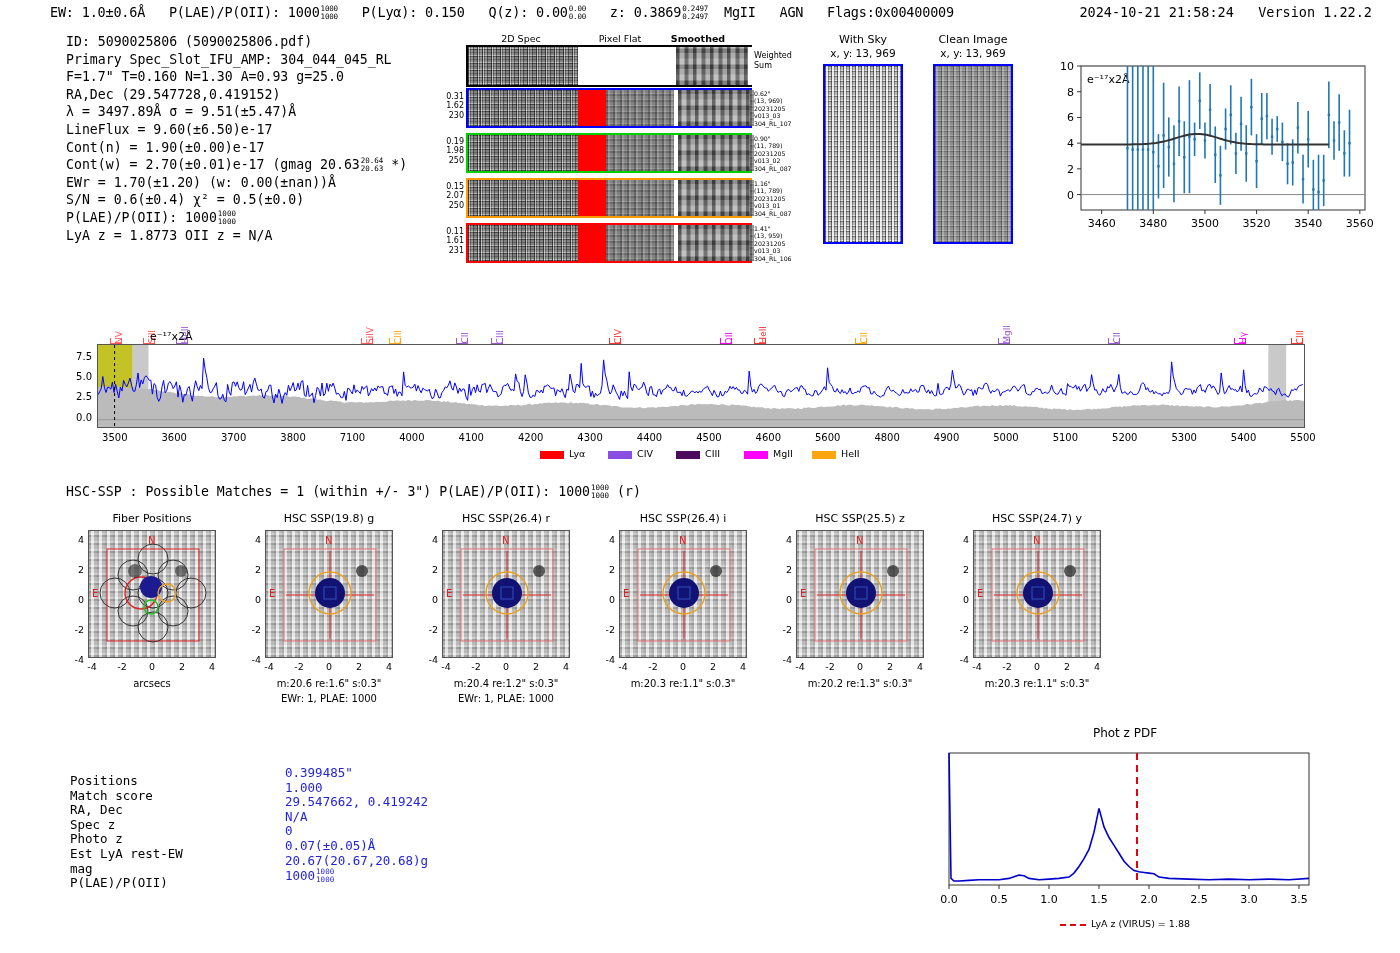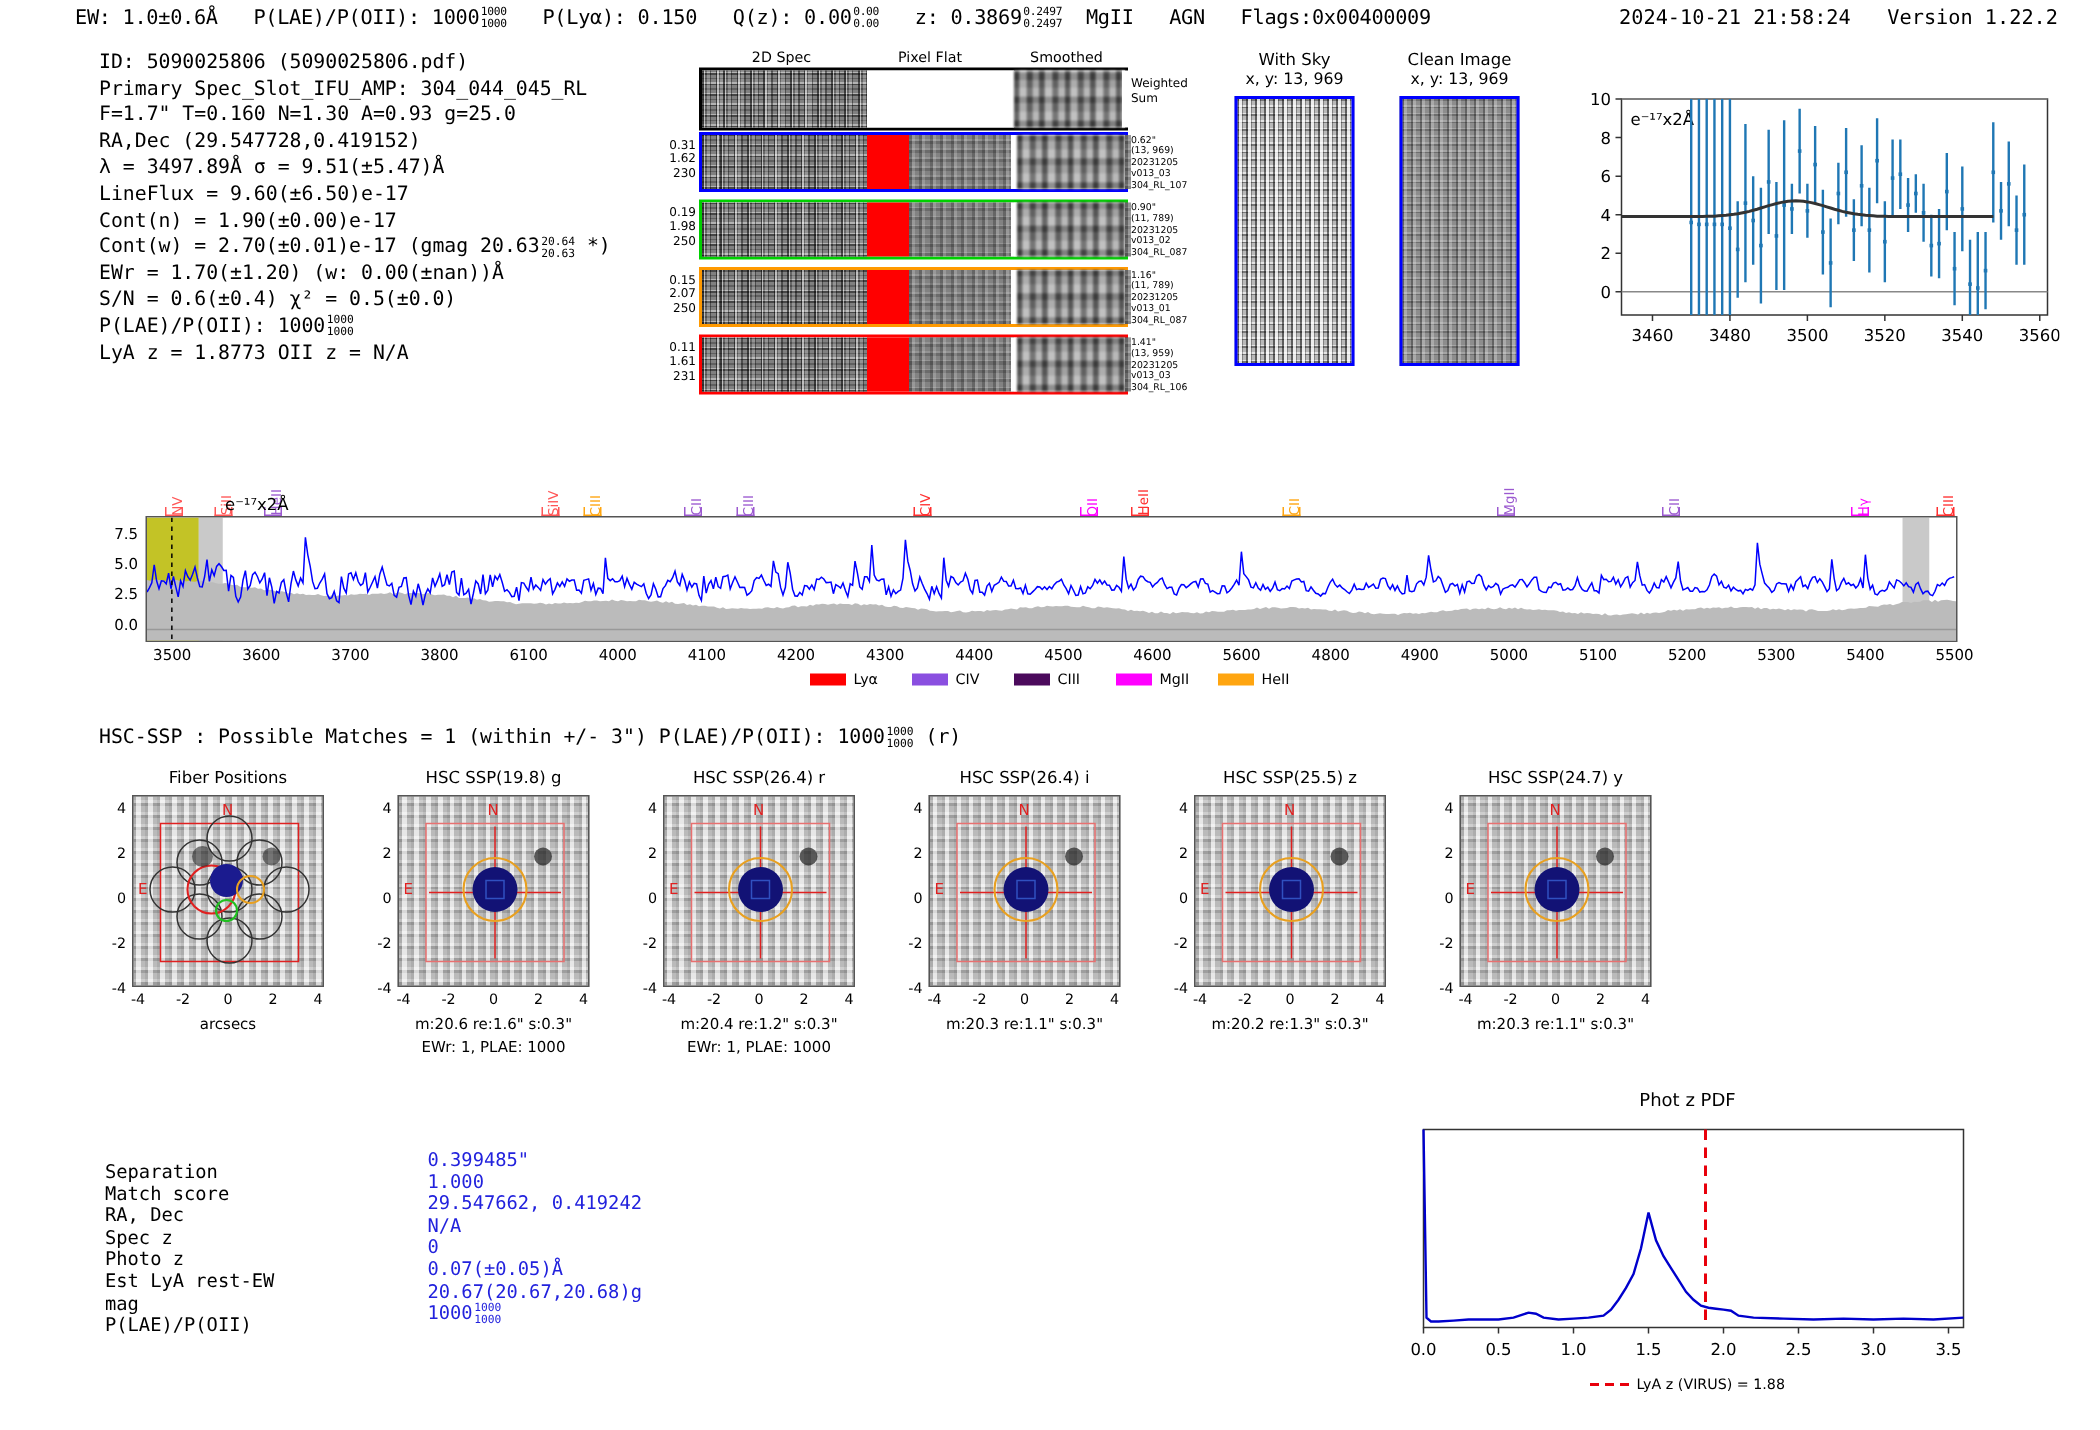--- a/index.html
+++ b/index.html
@@ -173,21 +173,21 @@
   <div>S/N = 0.6(±0.4)   χ² = 0.5(±0.0)</div>
   <div>
     <span>P(LAE)/P(OII): 1000</span><span class="frac"><span>1000</span><br><span>1000</span></span>
   </div>
   <div>LyA z = 1.8773  OII z = N/A</div>
 </div>
 
 <div id="spec2d">
   <div class="panel-title" style="left:36px; top:0; width:110px;">2D Spec</div>
   <div class="panel-title" style="left:140px; top:0; width:100px;">Pixel Flat</div>
-  <div class="panel-title" style="left:236px; top:0; width:90px;">Smoothed</div>
+  <div class="panel-title" style="left:223px; top:0; width:90px;font-weight:bold;">Smoothed</div>
 
   <div class="imgrow" style="top:12px; height:42px; border:2px solid #000;">
     <div class="cell noise-a" style="left:0; width:14px;"></div>
     <div class="cell noise-a" style="left:14px; width:96px;"></div>
     <div class="cell" style="left:110px; width:98px; background:#ffffff;"></div>
     <div class="cell noise-smooth" style="left:208px; width:74px;"></div>
     <div class="cell" style="left:280px; width:6px; background:#fff;"></div>
   </div>
   <div class="rowinfo" style="top:18px; font-size:8px; line-height:10px;">
     <div>Weighted</div>
@@ -460,21 +460,21 @@
         <path d="M0.0 49.7 L1.6 46.9 L3.2 43.6 L4.8 31.5 L6.4 42.2 L8.0 47.5 L9.6 42.2 L11.2 42.4 L12.8 44.2 L14.4 37.1 L16.0 47.5 L17.6 39.3 L19.2 46.2 L20.8 52.9 L22.4 42.2 L24.0 46.0 L25.6 35.4 L27.2 39.5 L28.8 41.8 L30.4 37.9 L32.0 33.1 L33.6 40.3 L35.2 46.1 L36.8 46.3 L38.4 39.5 L40.0 28.0 L41.6 42.6 L43.2 34.9 L44.8 38.8 L46.4 32.6 L48.0 30.8 L49.6 32.7 L51.2 35.3 L52.8 35.2 L54.4 49.1 L56.0 38.6 L57.6 40.0 L59.2 52.5 L60.8 56.3 L62.4 53.0 L64.0 41.8 L65.6 35.4 L67.2 47.8 L68.8 45.3 L70.4 38.1 L72.0 36.5 L73.6 39.3 L75.2 43.6 L76.8 41.0 L78.4 36.8 L80.0 52.1 L81.6 40.2 L83.2 46.4 L84.8 57.2 L86.4 49.3 L88.0 50.3 L89.6 43.3 L91.2 41.5 L92.8 50.2 L94.4 56.2 L96.0 44.1 L97.6 35.7 L99.2 41.6 L100.8 45.6 L102.4 40.4 L104.0 43.6 L105.6 13.2 L107.2 24.9 L108.8 32.6 L110.4 42.6 L112.0 47.5 L113.6 47.2 L115.2 43.7 L116.8 41.1 L118.4 37.6 L120.0 50.8 L121.6 54.1 L123.2 53.4 L124.8 49.3 L126.4 55.5 L128.0 56.7 L129.6 39.4 L131.2 47.1 L132.8 50.3 L134.4 37.6 L136.0 36.9 L137.6 41.3 L139.2 36.8 L140.8 42.7 L142.4 45.2 L144.0 44.0 L145.6 36.7 L147.2 49.6 L148.8 46.5 L150.4 43.0 L152.0 39.4 L153.6 47.1 L155.2 37.8 L156.8 33.1 L158.4 39.1 L160.0 44.9 L161.6 45.6 L163.2 43.9 L164.8 51.9 L166.4 53.1 L168.0 46.6 L169.6 46.0 L171.2 40.3 L172.8 40.1 L174.4 51.8 L176.0 58.0 L177.6 49.1 L179.2 52.6 L180.8 44.2 L182.4 50.0 L184.0 58.4 L185.6 51.2 L187.2 47.6 L188.8 50.3 L190.4 40.3 L192.0 45.8 L193.6 42.1 L195.2 37.6 L196.8 45.9 L198.4 44.8 L200.0 38.1 L201.6 44.7 L203.2 36.4 L204.8 35.7 L206.4 50.0 L208.0 51.7 L209.6 40.4 L211.2 51.5 L212.8 50.4 L214.4 47.9 L216.0 57.7 L217.6 50.5 L219.2 42.3 L220.8 44.3 L222.4 51.0 L224.0 38.0 L225.6 50.8 L227.2 48.5 L228.8 38.2 L230.4 46.3 L232.0 39.1 L233.6 41.5 L235.2 38.1 L236.8 43.2 L238.4 49.2 L240.0 48.1 L241.6 49.9 L243.2 52.8 L244.8 52.5 L246.4 46.4 L248.0 55.4 L249.6 43.4 L251.2 43.7 L252.8 46.5 L254.4 48.9 L256.0 39.8 L257.6 47.6 L259.2 45.0 L260.8 46.6 L262.4 48.6 L264.0 41.4 L265.6 44.4 L267.2 42.2 L268.8 40.8 L270.4 50.9 L272.0 47.9 L273.6 43.6 L275.2 46.0 L276.8 42.9 L278.4 45.9 L280.0 40.9 L281.6 42.5 L283.2 41.7 L284.8 41.7 L286.4 48.5 L288.0 48.3 L289.6 50.5 L291.2 41.9 L292.8 41.4 L294.4 40.9 L296.0 48.5 L297.6 44.0 L299.2 51.3 L300.8 47.1 L302.4 47.3 L304.0 50.8 L305.6 26.9 L307.2 40.6 L308.8 42.1 L310.4 40.8 L312.0 42.8 L313.6 42.9 L315.2 42.1 L316.8 39.1 L318.4 46.1 L320.0 40.6 L321.6 44.6 L323.2 47.8 L324.8 43.2 L326.4 44.4 L328.0 45.3 L329.6 46.1 L331.2 44.2 L332.8 50.5 L334.4 54.0 L336.0 51.6 L337.6 44.1 L339.2 47.8 L340.8 52.9 L342.4 52.8 L344.0 47.4 L345.6 45.4 L347.2 41.9 L348.8 42.8 L350.4 40.1 L352.0 35.8 L353.6 42.9 L355.2 45.2 L356.8 37.9 L358.4 41.9 L360.0 48.4 L361.6 43.0 L363.2 46.5 L364.8 43.9 L366.4 44.3 L368.0 51.9 L369.6 55.3 L371.2 39.1 L372.8 50.4 L374.4 44.5 L376.0 42.0 L377.6 47.6 L379.2 39.8 L380.8 46.1 L382.4 47.2 L384.0 39.5 L385.6 39.2 L387.2 38.4 L388.8 47.6 L390.4 43.3 L392.0 39.5 L393.6 43.0 L395.2 46.6 L396.8 46.5 L398.4 46.7 L400.0 51.8 L401.6 50.6 L403.2 48.8 L404.8 42.0 L406.4 40.1 L408.0 40.6 L409.6 38.4 L411.2 42.0 L412.8 45.3 L414.4 44.5 L416.0 45.9 L417.6 28.9 L419.2 36.4 L420.8 37.4 L422.4 46.6 L424.0 51.6 L425.6 46.5 L427.2 29.8 L428.8 37.1 L430.4 47.8 L432.0 52.3 L433.6 52.4 L435.2 49.9 L436.8 51.6 L438.4 45.4 L440.0 45.7 L441.6 47.8 L443.2 45.0 L444.8 48.1 L446.4 41.0 L448.0 41.3 L449.6 39.8 L451.2 41.0 L452.8 43.4 L454.4 43.3 L456.0 43.0 L457.6 50.8 L459.2 44.8 L460.8 45.7 L462.4 47.1 L464.0 43.7 L465.6 48.6 L467.2 52.7 L468.8 44.2 L470.4 45.2 L472.0 29.1 L473.6 36.9 L475.2 46.3 L476.8 47.8 L478.4 39.5 L480.0 39.5 L481.6 42.7 L483.2 18.4 L484.8 38.4 L486.4 41.6 L488.0 42.3 L489.6 41.1 L491.2 41.0 L492.8 51.6 L494.4 46.2 L496.0 52.5 L497.6 48.3 L499.2 50.8 L500.8 49.3 L502.4 48.4 L504.0 40.5 L505.6 14.9 L507.2 29.1 L508.8 35.3 L510.4 44.2 L512.0 49.0 L513.6 46.9 L515.2 39.8 L516.8 44.0 L518.4 47.7 L520.0 50.7 L521.6 54.4 L523.2 45.9 L524.8 50.8 L526.4 46.2 L528.0 50.6 L529.6 53.7 L531.2 26.8 L532.8 41.8 L534.4 45.8 L536.0 39.3 L537.6 40.2 L539.2 43.4 L540.8 45.0 L542.4 43.0 L544.0 42.2 L545.6 37.2 L547.2 41.1 L548.8 48.1 L550.4 50.6 L552.0 42.0 L553.6 41.7 L555.2 49.8 L556.8 49.8 L558.4 51.7 L560.0 45.7 L561.6 43.9 L563.2 49.3 L564.8 45.2 L566.4 44.3 L568.0 43.2 L569.6 39.7 L571.2 42.5 L572.8 42.6 L574.4 45.7 L576.0 45.7 L577.6 41.8 L579.2 47.3 L580.8 47.5 L582.4 47.0 L584.0 50.7 L585.6 45.1 L587.2 50.9 L588.8 51.2 L590.4 49.6 L592.0 48.0 L593.6 46.1 L595.2 46.3 L596.8 48.0 L598.4 46.2 L600.0 48.0 L601.6 46.0 L603.2 47.5 L604.8 44.8 L606.4 43.1 L608.0 42.5 L609.6 41.2 L611.2 45.0 L612.8 47.4 L614.4 50.8 L616.0 45.3 L617.6 48.5 L619.2 52.0 L620.8 51.7 L622.4 46.0 L624.0 50.9 L625.6 50.3 L627.2 46.2 L628.8 47.5 L630.4 45.3 L632.0 41.3 L633.6 43.8 L635.2 41.6 L636.8 44.4 L638.4 42.4 L640.0 45.0 L641.6 45.1 L643.2 48.4 L644.8 48.3 L646.4 45.2 L648.0 46.5 L649.6 49.2 L651.2 26.1 L652.8 41.1 L654.4 47.1 L656.0 44.4 L657.6 48.4 L659.2 46.4 L660.8 41.3 L662.4 39.1 L664.0 39.4 L665.6 41.8 L667.2 42.8 L668.8 43.2 L670.4 46.3 L672.0 44.4 L673.6 43.3 L675.2 41.2 L676.8 40.4 L678.4 44.6 L680.0 47.4 L681.6 46.5 L683.2 46.5 L684.8 50.9 L686.4 51.7 L688.0 47.3 L689.6 44.7 L691.2 44.8 L692.8 46.8 L694.4 45.6 L696.0 44.1 L697.6 42.9 L699.2 42.6 L700.8 46.4 L702.4 41.0 L704.0 40.8 L705.6 43.9 L707.2 44.4 L708.8 49.8 L710.4 48.8 L712.0 49.7 L713.6 50.8 L715.2 50.7 L716.8 45.6 L718.4 45.7 L720.0 50.2 L721.6 49.0 L723.2 47.0 L724.8 44.6 L726.4 41.7 L728.0 45.2 L729.6 22.8 L731.2 37.4 L732.8 39.4 L734.4 41.6 L736.0 46.4 L737.6 46.9 L739.2 43.5 L740.8 47.1 L742.4 48.5 L744.0 44.7 L745.6 47.9 L747.2 46.5 L748.8 49.2 L750.4 47.1 L752.0 43.0 L753.6 48.2 L755.2 48.8 L756.8 47.4 L758.4 47.6 L760.0 45.7 L761.6 47.4 L763.2 42.4 L764.8 41.6 L766.4 41.0 L768.0 40.8 L769.6 43.0 L771.2 42.6 L772.8 48.8 L774.4 49.1 L776.0 46.2 L777.6 48.5 L779.2 50.5 L780.8 51.0 L782.4 52.4 L784.0 50.6 L785.6 50.8 L787.2 46.7 L788.8 43.2 L790.4 41.1 L792.0 44.6 L793.6 46.3 L795.2 45.1 L796.8 47.0 L798.4 48.0 L800.0 49.5 L801.6 50.7 L803.2 48.4 L804.8 44.5 L806.4 48.1 L808.0 47.6 L809.6 48.0 L811.2 47.9 L812.8 43.8 L814.4 46.6 L816.0 45.6 L817.6 44.4 L819.2 47.2 L820.8 47.0 L822.4 41.2 L824.0 40.4 L825.6 40.7 L827.2 45.4 L828.8 47.8 L830.4 44.8 L832.0 48.6 L833.6 45.6 L835.2 49.1 L836.8 50.9 L838.4 50.6 L840.0 38.4 L841.6 48.9 L843.2 49.5 L844.8 48.9 L846.4 44.2 L848.0 42.6 L849.6 42.4 L851.2 45.0 L852.8 39.8 L854.4 25.3 L856.0 35.0 L857.6 43.0 L859.2 42.2 L860.8 39.3 L862.4 40.8 L864.0 45.4 L865.6 49.9 L867.2 48.7 L868.8 44.6 L870.4 44.0 L872.0 45.7 L873.6 44.6 L875.2 50.6 L876.8 44.8 L878.4 49.6 L880.0 42.9 L881.6 42.4 L883.2 44.0 L884.8 43.9 L886.4 39.1 L888.0 38.0 L889.6 39.5 L891.2 45.1 L892.8 48.3 L894.4 45.4 L896.0 46.8 L897.6 46.0 L899.2 43.9 L900.8 45.2 L902.4 51.1 L904.0 47.7 L905.6 46.9 L907.2 46.5 L908.8 45.3 L910.4 44.9 L912.0 46.4 L913.6 44.0 L915.2 41.4 L916.8 41.3 L918.4 43.5 L920.0 46.2 L921.6 44.1 L923.2 41.6 L924.8 39.9 L926.4 39.8 L928.0 48.0 L929.6 49.3 L931.2 49.9 L932.8 50.0 L934.4 46.4 L936.0 46.7 L937.6 43.7 L939.2 43.2 L940.8 44.7 L942.4 44.2 L944.0 48.5 L945.6 48.2 L947.2 47.0 L948.8 48.3 L950.4 48.0 L952.0 45.4 L953.6 40.1 L955.2 45.3 L956.8 47.9 L958.4 49.0 L960.0 49.2 L961.6 46.2 L963.2 43.5 L964.8 48.8 L966.4 48.9 L968.0 50.3 L969.6 38.6 L971.2 41.4 L972.8 41.2 L974.4 42.8 L976.0 42.6 L977.6 39.9 L979.2 44.4 L980.8 41.5 L982.4 46.2 L984.0 43.6 L985.6 40.3 L987.2 39.4 L988.8 46.4 L990.4 43.5 L992.0 42.0 L993.6 29.6 L995.2 38.8 L996.8 45.1 L998.4 44.7 L1000.0 48.6 L1001.6 50.3 L1003.2 47.9 L1004.8 43.7 L1006.4 46.7 L1008.0 47.0 L1009.6 41.4 L1011.2 43.0 L1012.8 39.4 L1014.4 43.0 L1016.0 46.9 L1017.6 43.3 L1019.2 40.3 L1020.8 29.4 L1022.4 42.5 L1024.0 48.3 L1025.6 47.6 L1027.2 46.7 L1028.8 49.1 L1030.4 49.2 L1032.0 46.7 L1033.6 47.1 L1035.2 49.7 L1036.8 49.4 L1038.4 49.5 L1040.0 48.2 L1041.6 45.0 L1043.2 39.4 L1044.8 37.7 L1046.4 39.1 L1048.0 44.9 L1049.6 42.6 L1051.2 46.5 L1052.8 47.1 L1054.4 45.1 L1056.0 48.9 L1057.6 46.5 L1059.2 48.0 L1060.8 48.9 L1062.4 48.6 L1064.0 50.9 L1065.6 47.9 L1067.2 48.6 L1068.8 47.5 L1070.4 48.5 L1072.0 44.8 L1073.6 16.9 L1075.2 31.1 L1076.8 37.6 L1078.4 43.7 L1080.0 45.5 L1081.6 47.2 L1083.2 49.9 L1084.8 48.6 L1086.4 44.3 L1088.0 43.4 L1089.6 44.1 L1091.2 44.1 L1092.8 44.3 L1094.4 49.3 L1096.0 44.9 L1097.6 48.1 L1099.2 42.8 L1100.8 41.1 L1102.4 39.5 L1104.0 46.0 L1105.6 45.0 L1107.2 47.4 L1108.8 42.7 L1110.4 39.9 L1112.0 39.4 L1113.6 43.3 L1115.2 40.8 L1116.8 42.9 L1118.4 46.1 L1120.0 49.4 L1121.6 47.4 L1123.2 27.9 L1124.8 40.7 L1126.4 48.7 L1128.0 47.4 L1129.6 43.3 L1131.2 40.6 L1132.8 44.5 L1134.4 43.5 L1136.0 45.3 L1137.6 44.5 L1139.2 47.0 L1140.8 45.3 L1142.4 40.9 L1144.0 47.0 L1145.6 24.8 L1147.2 40.4 L1148.8 47.8 L1150.4 45.1 L1152.0 50.9 L1153.6 51.6 L1155.2 49.4 L1156.8 48.5 L1158.4 49.1 L1160.0 47.7 L1161.6 42.9 L1163.2 45.1 L1164.8 47.0 L1166.4 41.6 L1168.0 42.2 L1169.6 43.6 L1171.2 45.6 L1172.8 43.5 L1174.4 46.1 L1176.0 46.6 L1177.6 49.8 L1179.2 44.6 L1180.8 43.3 L1182.4 47.6 L1184.0 50.8 L1185.6 49.3 L1187.2 49.1 L1188.8 51.4 L1190.4 52.1 L1192.0 49.2 L1193.6 44.7 L1195.2 45.6 L1196.8 43.7 L1198.4 45.3 L1200.0 42.0 L1201.6 40.6 L1203.2 40.1 L1204.8 39.5 " fill="none" stroke="#0000ff" stroke-width="1"></path>
         <line x1="16.569133004926034" y1="0" x2="16.569133004926034" y2="82" stroke="#000" stroke-width="1" stroke-dasharray="3,3"></line>
       </g>
   </svg>
 </div>
 <div id="spectrum-axes">
     <div class="axtick" style="left: 94.8227px; top: 432px; width: 40px;">3500</div>
     <div class="axtick" style="left: 154.232px; top: 432px; width: 40px;">3600</div>
     <div class="axtick" style="left: 213.64px; top: 432px; width: 40px;">3700</div>
     <div class="axtick" style="left: 273.049px; top: 432px; width: 40px;">3800</div>
-    <div class="axtick" style="left: 332.458px; top: 432px; width: 40px;">6100</div>
+    <div class="axtick" style="left: 332.458px; top: 432px; width: 40px;">7100</div>
     <div class="axtick" style="left: 391.867px; top: 432px; width: 40px;">4000</div>
     <div class="axtick" style="left: 451.276px; top: 432px; width: 40px;">4100</div>
     <div class="axtick" style="left: 510.685px; top: 432px; width: 40px;">4200</div>
     <div class="axtick" style="left: 570.094px; top: 432px; width: 40px;">4300</div>
     <div class="axtick" style="left: 629.502px; top: 432px; width: 40px;">4400</div>
     <div class="axtick" style="left: 688.911px; top: 432px; width: 40px;">4500</div>
     <div class="axtick" style="left: 748.32px; top: 432px; width: 40px;">4600</div>
     <div class="axtick" style="left: 807.729px; top: 432px; width: 40px;">5600</div>
     <div class="axtick" style="left: 867.138px; top: 432px; width: 40px;">4800</div>
     <div class="axtick" style="left: 926.547px; top: 432px; width: 40px;">4900</div>
@@ -671,21 +671,21 @@
       <div class="xt" style="left: 16px; top: 131px;">-4</div>
       <div class="xt" style="left: 46px; top: 131px;">-2</div>
       <div class="xt" style="left: 76px; top: 131px;">0</div>
       <div class="xt" style="left: 106px; top: 131px;">2</div>
       <div class="xt" style="left: 136px; top: 131px;">4</div>
       <div class="cap" style="top: 148px;">m:20.3  re:1.1"  s:0.3"</div>
     </div>
   </div>
 
 <div id="match-table" class="mono">
-    <div class="k" style="top: 0px;">Separation</div>
+    <div class="k" style="top: 0px;">Positions</div>
     <div class="v" style="top: -8px;">0.399485"</div>
     <div class="k" style="top: 14.6px;">Match score</div>
     <div class="v" style="top: 6.6px;">1.000</div>
     <div class="k" style="top: 29.2px;">RA, Dec</div>
     <div class="v" style="top: 21.2px;">29.547662, 0.419242</div>
     <div class="k" style="top: 43.8px;">Spec z</div>
     <div class="v" style="top: 35.8px;">N/A</div>
     <div class="k" style="top: 58.4px;">Photo z</div>
     <div class="v" style="top: 50.4px;">0</div>
     <div class="k" style="top: 73px;">Est LyA rest-EW</div>

